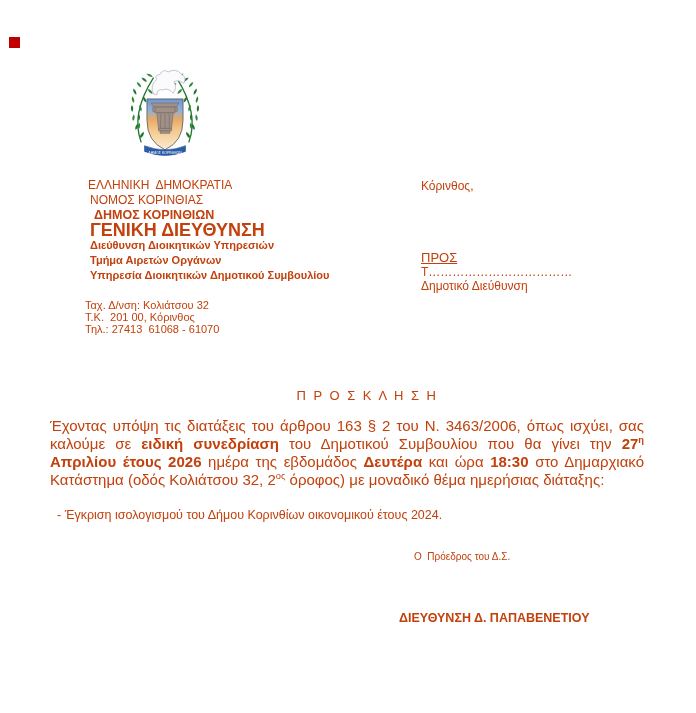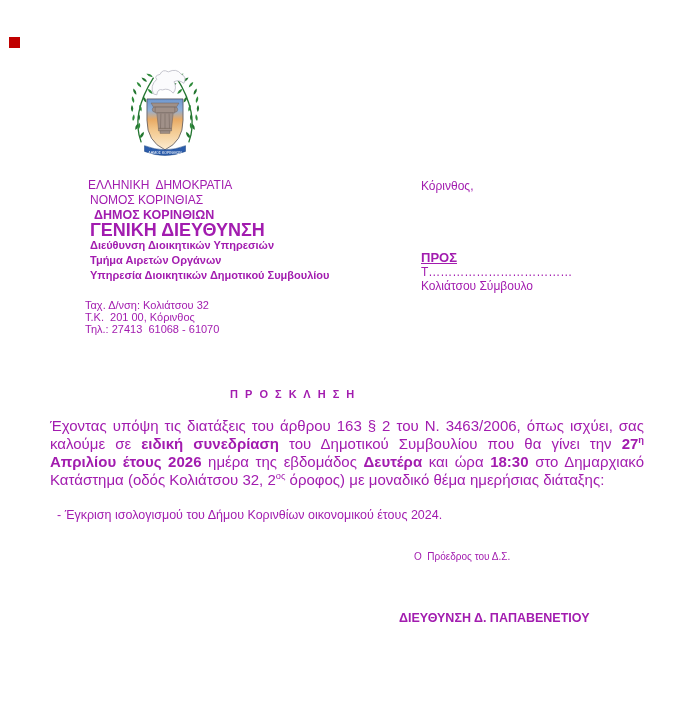--- a/index.html
+++ b/index.html
@@ -1,18 +1,18 @@
 <!DOCTYPE html>
 <html><head>
 <meta charset="utf-8">
 <style>
   html,body { margin:0; padding:0; background:#ffffff; }
   .page {
     position:relative; width:696px; height:713px; background:#ffffff;
-    font-family:"Liberation Sans","DejaVu Sans",sans-serif; color:#a21caf;
+    font-family:"Liberation Sans","DejaVu Sans",sans-serif; color:#c2410c;
     overflow:hidden;
   }
   .abs { position:absolute; }
   .nowrap { white-space:nowrap; }
   .b { font-weight:bold; }
   sup { font-size:0.62em; line-height:0; vertical-align:super; }
 
   .red-marker { left:9px; top:37px; width:11px; height:11px; background:#c00000; }
 
   .emblem { left:124px; top:66px; width:82px; height:97px; }
@@ -25,26 +25,26 @@
   .hl-4 { font-size:18px; font-weight:bold; padding-left:2px; }
   .hl-5, .hl-6, .hl-7 { font-size:11px; font-weight:bold; padding-left:2px; }
 
   .dateline { left:421px; top:179px; font-size:12px; height:15px; line-height:15px; }
 
   .contact { left:85px; top:299px; font-size:11px; }
   .contact div { height:12px; line-height:12px; white-space:pre; }
 
   .recipient { left:421px; top:251px; }
   .recipient div { height:14px; line-height:14px; white-space:pre; }
-  .to-label { font-size:13px; font-weight:bold; text-decoration:underline; }
+  .to-label { font-size:13px; font-weight:normal; text-decoration:underline; }
   .to-name, .to-role { font-size:12px; }
 
   .doc-title {
-    left:230px; top:388px; width:208px; text-align:left;
-    font-size:11px; font-weight:bold; letter-spacing:2px; white-space:pre;
+    left:230px; top:388px; width:208px; text-align:right;
+    font-size:13px; font-weight:normal; letter-spacing:2px; white-space:pre;
   }
 
   .body-par {
     left:50px; top:417px; width:594px;
     font-size:15px; line-height:18px; text-align:justify;
   }
 
   .agenda { left:57px; top:506px; width:594px; font-size:12.5px; line-height:18px; }
 
   .sig-role { left:414px; top:551px; font-size:10px; white-space:pre; }
@@ -126,21 +126,21 @@
 
   <div class="abs contact">
     <div>Ταχ. Δ/νση: Κολιάτσου 32</div>
     <div>Τ.Κ.  201 00, Κόρινθος</div>
     <div>Τηλ.: 27413  61068 - 61070</div>
   </div>
 
   <div class="abs recipient">
     <div class="to-label">ΠΡΟΣ</div>
     <div class="to-name">Τ………………………………</div>
-    <div class="to-role">Κολιάτσου Σύμβουλο</div>
+    <div class="to-role">Δημοτικό Διεύθυνση</div>
   </div>
 
   <div class="abs doc-title">Π Ρ Ο Σ Κ Λ Η Σ Η</div>
 
   <div class="abs body-par"><span>Έχοντας υπόψη τις διατάξεις του άρθρου 163 § 2 του Ν. 3463/2006, όπως ισχύει, σας καλούμε σε </span><span class="b">ειδική συνεδρίαση</span><span> του Δημοτικού Συμβουλίου που θα γίνει την </span><span class="b">27</span><sup class="b">η</sup><span class="b"> Απριλίου έτους 2026</span><span> ημέρα της εβδομάδος </span><span class="b">Δευτέρα</span><span> και ώρα </span><span class="b">18:30</span><span> στο Δημαρχιακό Κατάστημα (οδός Κολιάτσου 32,  2</span><sup>ος</sup><span> όροφος) με μοναδικό  θέμα ημερήσιας διάταξης:</span></div>
 
   <div class="abs agenda">- Έγκριση ισολογισμού του Δήμου Κορινθίων οικονομικού έτους  2024.</div>
 
   <div class="abs sig-role">Ο  Πρόεδρος του Δ.Σ.</div>
   <div class="abs sig-name">ΔΙΕΥΘΥΝΣΗ Δ. ΠΑΠΑΒΕΝΕΤΙΟΥ</div>

